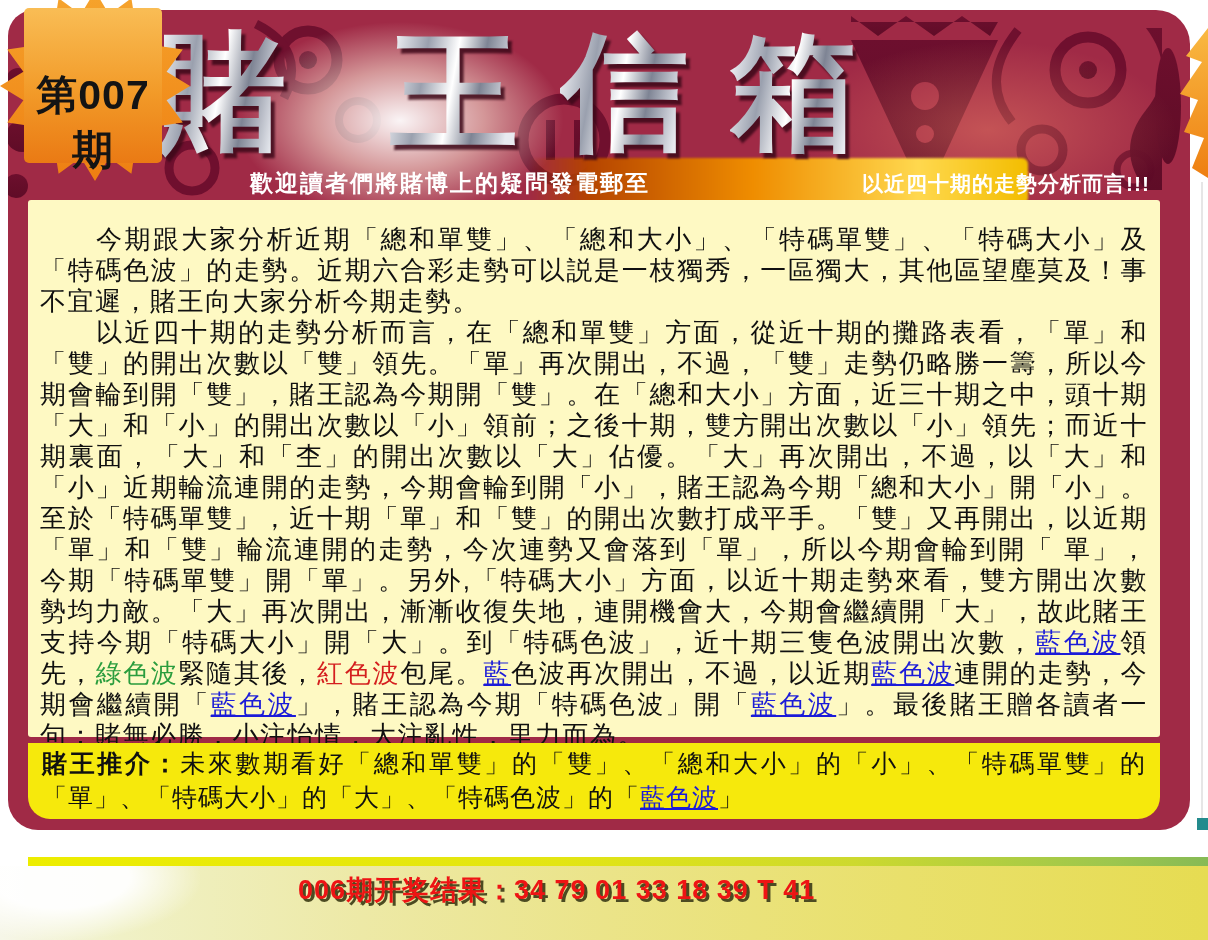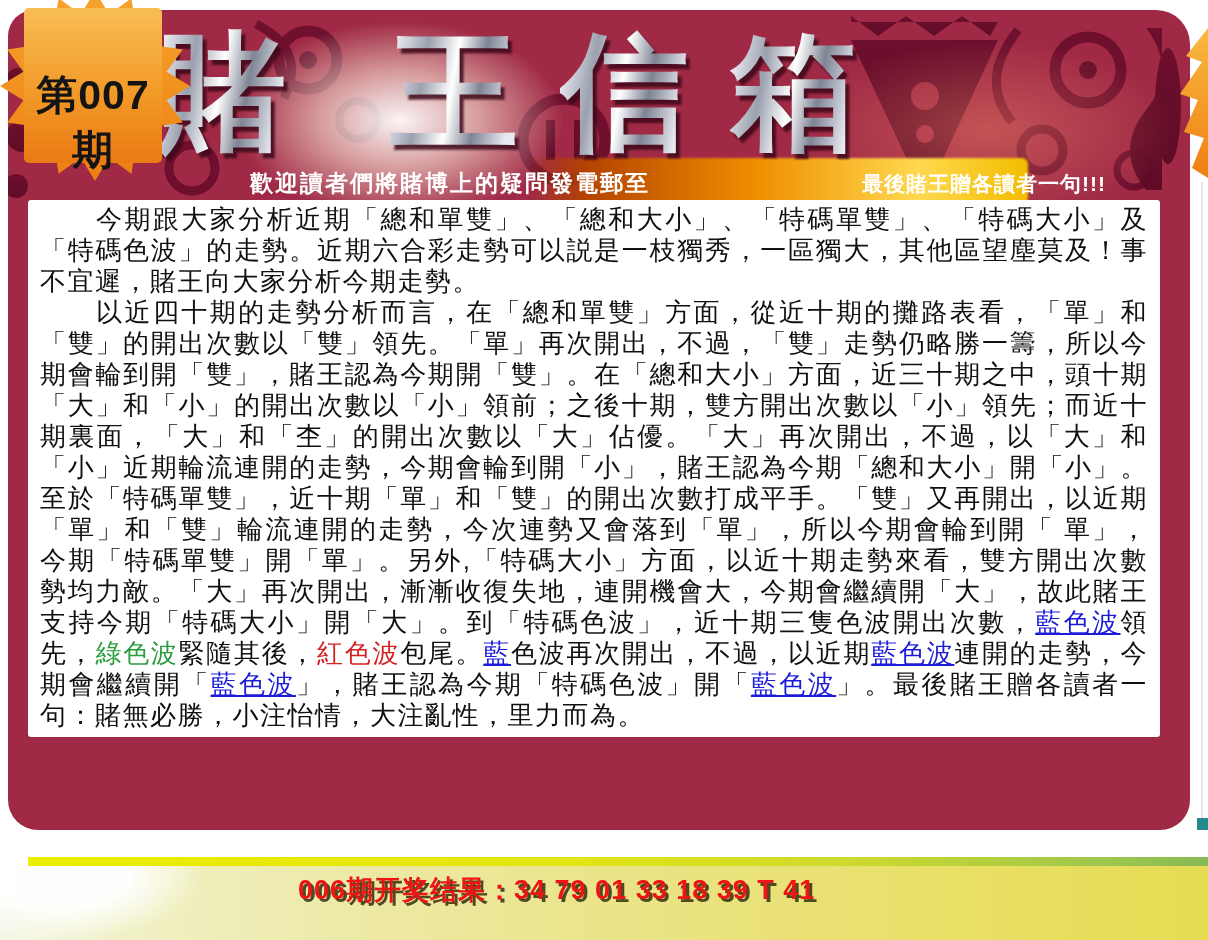--- a/index.html
+++ b/index.html
@@ -21,22 +21,22 @@
   .title{position:absolute;left:0;top:0;width:1182px;height:190px;}
   .tc{position:absolute;top:2px;line-height:160px;font-size:128px;font-weight:bold;
       background:linear-gradient(100deg,#f2f3f7 5%,#9aa0ae 28%,#ffffff 48%,#7e8494 66%,#e8eaf0 88%);
       -webkit-background-clip:text;background-clip:text;color:transparent;-webkit-text-fill-color:transparent;
       filter:drop-shadow(4px 5px 1px rgba(60,8,25,.85));}
   .t0{left:150px}.t1{left:382px}.t2{left:552px}.t3{left:722px}
   .sub-left{position:absolute;left:242px;top:158px;color:#ffffff;font-size:23px;font-weight:bold;letter-spacing:2px;}
   .sub-right{position:absolute;left:854px;top:160px;color:#ffffff;font-size:21px;font-weight:bold;letter-spacing:1px;}
 
   
-  .main-box{position:absolute;left:20px;top:190px;width:1132px;height:537px;background:#ffffff;
-            box-sizing:border-box;padding:4px 12px;color:#101010;font-size:26px;line-height:31px;
+  .main-box{position:absolute;left:20px;top:190px;width:1132px;height:537px;background:#fef9c3;
+            box-sizing:border-box;padding:24px 12px;color:#101010;font-size:26px;line-height:31px;
             letter-spacing:1.5px;text-align:justify;font-weight:500;border-radius:3px;}
   .para{margin:0;text-indent:56px;}
   .rec-box{position:absolute;left:20px;top:733px;width:1132px;height:76px;background:#f6e90c;
            box-sizing:border-box;padding:3px 14px;color:#101010;font-size:25px;line-height:34px;
            letter-spacing:1px;text-align:justify;font-weight:500;border-radius:0 0 22px 22px;}
   .rec-box p{margin:0;}
 
   
   .badge{position:absolute;left:0;top:-4px;width:190px;height:192px;z-index:3;}
   .badge svg{position:absolute;left:0;top:0;}
@@ -104,27 +104,30 @@
     <div class="glow-streak"></div>
 
     <div class="title">
       <span class="tc t0">賭</span>
       <span class="tc t1">王</span>
       <span class="tc t2">信</span>
       <span class="tc t3">箱</span>
     </div>
 
     <div class="sub-left">歡迎讀者們將賭博上的疑問發電郵至</div>
-    <div class="sub-right">最後賭王贈各讀者一句!!!</div>
+    <div class="sub-right">以近四十期的走勢分析而言!!!</div>
 
     <div class="main-box">
       <p class="para">今期跟大家分析近期「總和單雙」、「總和大小」、「特碼單雙」、「特碼大小」及「特碼色波」的走勢。近期六合彩走勢可以説是一枝獨秀，一區獨大，其他區望塵莫及！事不宜遲，賭王向大家分析今期走勢。</p>
       <p class="para"><span>以近四十期的走勢分析而言，在「總和單雙」方面，從近十期的攤路表看，「單」和「雙」的開出次數以「雙」領先。「單」再次開出，不過，「雙」走勢仍略勝一籌，所以今期會輪到開「雙」，賭王認為今期開「雙」。在「總和大小」方面，近三十期之中，頭十期「大」和「小」的開出次數以「小」領前；之後十期，雙方開出次數以「小」領先；而近十期裏面，「大」和「杢」的開出次數以「大」佔優。「大」再次開出，不過，以「大」和「小」近期輪流連開的走勢，今期會輪到開「小」，賭王認為今期「總和大小」開「小」。至於「特碼單雙」，近十期「單」和「雙」的開出次數打成平手。「雙」又再開出，以近期「單」和「雙」輪流連開的走勢，今次連勢又會落到「單」，所以今期會輪到開「 單」，今期「特碼單雙」開「單」。另外,「特碼大小」方面，以近十期走勢來看，雙方開出次數勢均力敵。「大」再次開出，漸漸收復失地，連開機會大，今期會繼續開「大」，故此賭王支持今期「特碼大小」開「大」。到「特碼色波」，近十期三隻色波開出次數，</span><span style="color: rgb(28, 28, 216); text-decoration: underline;">藍色波</span><span>領先，</span><span style="color: rgb(43, 157, 62);">綠色波</span><span>緊隨其後，</span><span style="color: rgb(212, 31, 31);">紅色波</span><span>包尾。</span><span style="color: rgb(28, 28, 216); text-decoration: underline;">藍</span><span>色波再次開出，不過，以近期</span><span style="color: rgb(28, 28, 216); text-decoration: underline;">藍色波</span><span>連開的走勢，今期會繼續開「</span><span style="color: rgb(28, 28, 216); text-decoration: underline;">藍色波</span><span>」，賭王認為今期「特碼色波」開「</span><span style="color: rgb(28, 28, 216); text-decoration: underline;">藍色波</span><span>」。最後賭王贈各讀者一句：賭無必勝，小注怡情，大注亂性，里力而為。</span></p>
     </div>
 
+    <div class="rec-box">
+      <p><span style="font-weight: bold;">賭王推介：</span><span>未來數期看好「總和單雙」的「雙」、「總和大小」的「小」、「特碼單雙」的「單」、「特碼大小」的「大」、「特碼色波」的「</span><span style="color: rgb(28, 28, 216); text-decoration: underline;">藍色波</span><span>」</span></p>
+    </div>
   </div>
 
   <div class="badge">
     <svg width="190" height="192" viewBox="0 0 190 192">
       <defs>
         <linearGradient id="bg1" x1="0" y1="0" x2="0" y2="1">
           <stop offset="0" stop-color="#f6a42c"></stop>
             <stop offset="1" stop-color="#ee7f12"></stop>
         </linearGradient>
         <linearGradient id="bg2" x1="0" y1="0" x2="0" y2="1">

